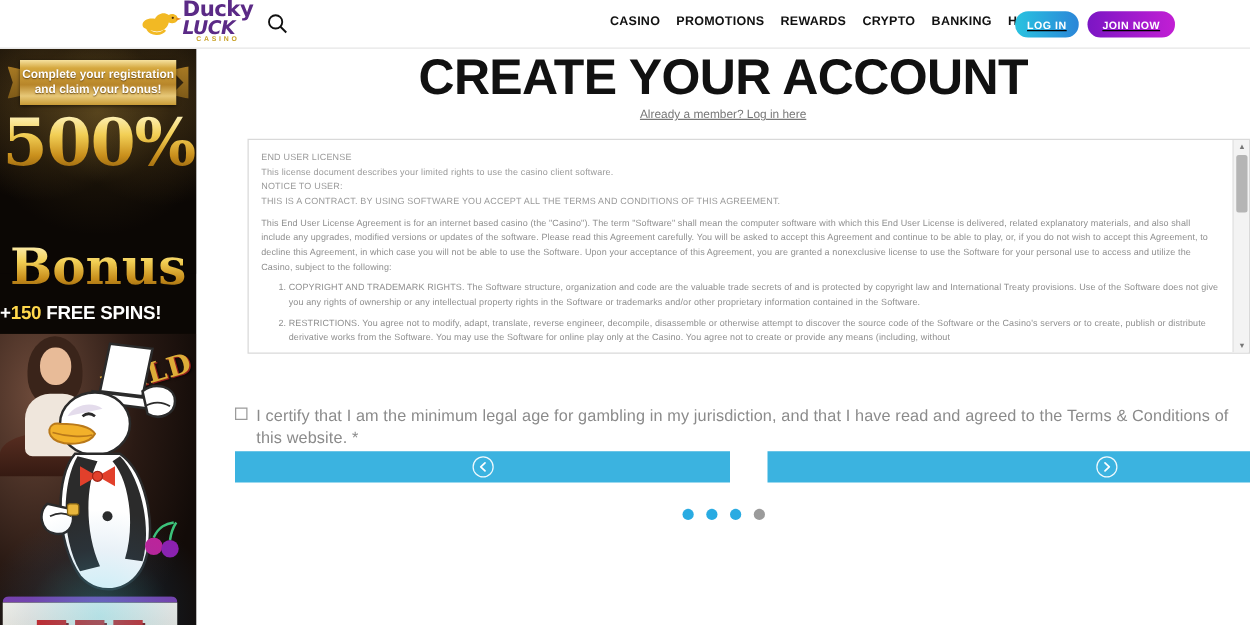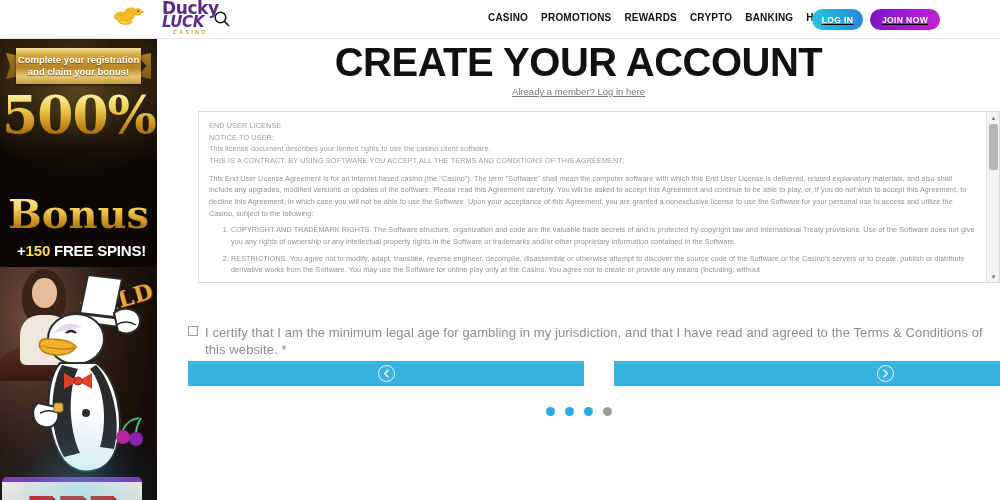--- a/index.html
+++ b/index.html
@@ -15,21 +15,21 @@
   
   .header {
     position: absolute; top: 0; left: 0;
     width: 1000px; height: 39px;
     background: #ffffff;
     border-bottom: 1px solid #e6e6e6;
     z-index: 30;
   }
   .logo-wrap {
     position: absolute; left: 110px; top: 2px;
-    display: flex; align-items: flex-start; gap: 16px;
+    display: flex; align-items: center; gap: 0;
   }
   .duck-mark { width: 36px; height: 26px; display:block; }
   .logo-text { display: flex; flex-direction: column; line-height: 0.82; }
   .logo-line1, .logo-line2 {
     font-family: "DejaVu Sans", sans-serif;
     font-weight: bold; font-size: 17px; color: #5b2a86;
     letter-spacing: -0.4px;
   }
   .logo-line2 { font-size: 15px; font-style: italic; }
   .logo-sub {
@@ -105,21 +105,21 @@
   .promo-match, .promo-bonus {
     position: absolute; left: 0; width: 157px; text-align: center;
     font-family: "DejaVu Serif", serif; font-weight: bold;
     font-size: 40px; line-height: 1;
     background: linear-gradient(180deg,#fff4c0 0%, #f2cf55 38%, #c98f1c 72%, #8c5c0c 100%);
     -webkit-background-clip: text; background-clip: text; color: transparent;
   }
   .promo-match { top: 113px; }
   .promo-bonus { top: 155px; }
   .promo-spins {
-    position: absolute; left: 0; top: 203px; width: 146px; text-align: right;
+    position: absolute; left: 0; top: 203px; width: 146px; text-align: left;
     font-size: 15px; font-weight: bold; color: #ffffff; letter-spacing: -0.2px;
   }
   .promo-spins .num { color: #ffd84d; }
   .promo-art { position: absolute; left: 0; top: 228px; width: 157px; height: 272px; overflow: hidden; }
   .art-bg {
     position: absolute; inset: 0;
     background:
       radial-gradient(ellipse at 18% 18%, #6d4a3a 0%, #2a1a14 45%, #120b08 75%),
       linear-gradient(180deg,#1a1008 0%, #0d0806 100%);
   }
@@ -368,22 +368,22 @@
   </div>
 
   <div class="main">
 
     <div class="page-title">CREATE YOUR ACCOUNT</div>
     <div class="login-link">Already a member? Log in here</div>
 
     <div class="license-box">
       <div class="license-inner">
         <div class="lic-line">END USER LICENSE</div>
+        <div class="lic-line">This license document describes your limited rights to use the casino client software.</div>
         <div class="lic-line">NOTICE TO USER:</div>
-        <div class="lic-line">This license document describes your limited rights to use the casino client software.</div>
         <div class="lic-line">THIS IS A CONTRACT. BY USING SOFTWARE YOU ACCEPT ALL THE TERMS AND CONDITIONS OF THIS AGREEMENT.</div>
         <div class="lic-para">This End User License Agreement is for an internet based casino (the "Casino"). The term "Software" shall mean the computer software with which this End User License is delivered, related explanatory materials, and also shall include any upgrades, modified versions or updates of the software. Please read this Agreement carefully. You will be asked to accept this Agreement and continue to be able to play, or, if you do not wish to accept this Agreement, to decline this Agreement, in which case you will not be able to use the Software. Upon your acceptance of this Agreement, you are granted a nonexclusive license to use the Software for your personal use to access and utilize the Casino, subject to the following:</div>
         <ol class="lic-list">
           <li>COPYRIGHT AND TRADEMARK RIGHTS. The Software structure, organization and code are the valuable trade secrets of and is protected by copyright law and International Treaty provisions. Use of the Software does not give you any rights of ownership or any intellectual property rights in the Software or trademarks and/or other proprietary information contained in the Software.</li>
           <li>RESTRICTIONS. You agree not to modify, adapt, translate, reverse engineer, decompile, disassemble or otherwise attempt to discover the source code of the Software or the Casino's servers or to create, publish or distribute derivative works from the Software. You may use the Software for online play only at the Casino. You agree not to create or provide any means (including, without</li>
         </ol>
       </div>
       <div class="lic-scroll">
         <div class="sb-arrow">▲</div>
         <div class="sb-thumb"></div>

